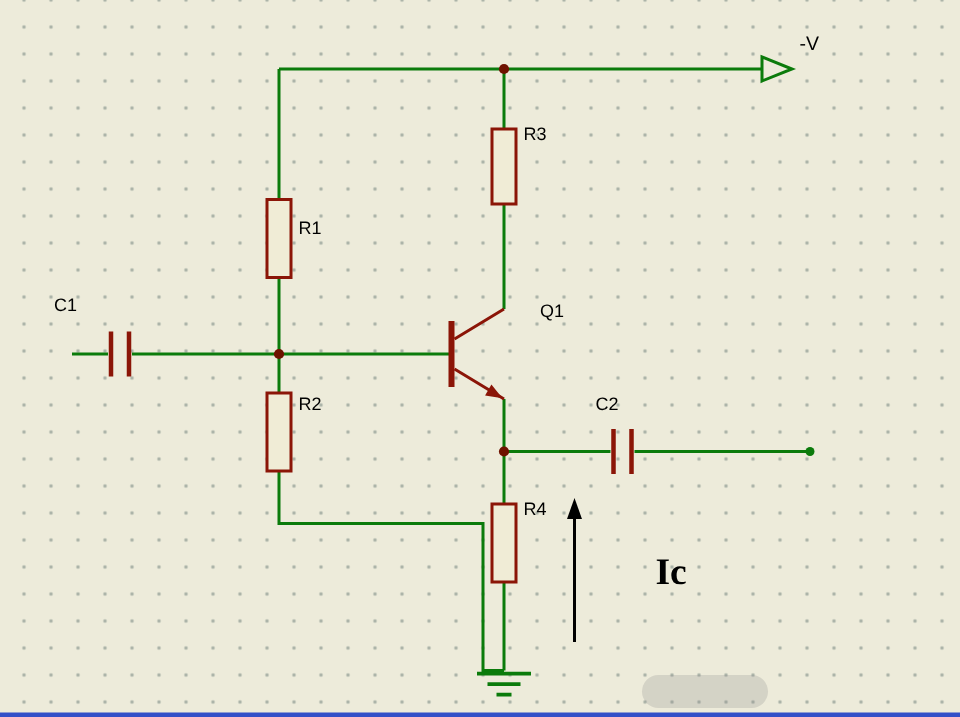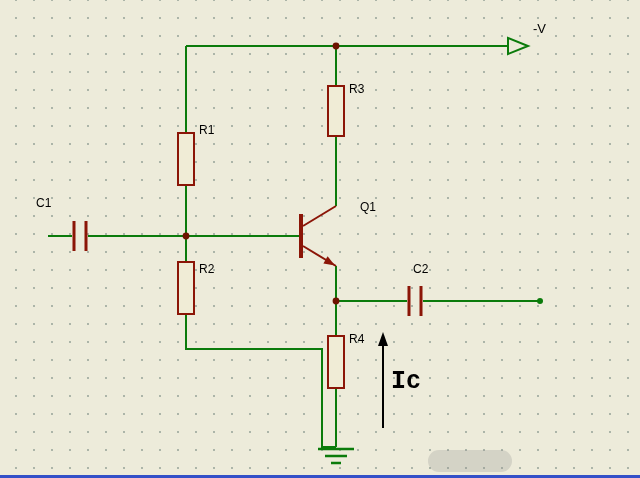--- a/index.html
+++ b/index.html
@@ -17,23 +17,24 @@
   .lbl{
     position:absolute;
     color:#000;
     font-size:12px;
     font-family:"Liberation Sans", sans-serif;
     white-space:nowrap;
     line-height:1;
   }
   .lbl.small{font-size:13px;}
   .lbl.current{
-    font-family:Liberation Mono, monospace;
+    font-family:Liberation Serif, serif;
     font-size:25px;
     font-weight:bold;
+    margin-left:46px;
   }
   .caption{
     position:absolute;
     left:44px;
     color:#2323d6;
     font-size:19px;
     font-weight:bold;
     letter-spacing:1px;
     font-family:"Liberation Sans", sans-serif;
     white-space:nowrap;
@@ -104,25 +105,25 @@
     </g>
     <circle cx="540" cy="301" r="3" fill="#0b7b0b"></circle>
 
     <g>
       <path d="M383,340 V428" stroke="#000000" stroke-width="2" fill="none"></path>
       <polygon points="383,332 378,346 388,346" fill="#000000"></polygon>
     </g>
   </svg>
 
   <div class="lbl" style="left:36px;top:197px">C1</div>
-  <div class="lbl" style="left:199px;top:124px">R1</div>
+  <div class="lbl" style="left:199px;top:146px">R1</div>
   <div class="lbl" style="left:199px;top:263px">R2</div>
   <div class="lbl" style="left:360px;top:201px">Q1</div>
   <div class="lbl" style="left:349px;top:83px">R3</div>
-  <div class="lbl" style="left:413px;top:263px">C2</div>
+  <div class="lbl" style="left:397px;top:263px">C2</div>
   <div class="lbl" style="left:349px;top:333px">R4</div>
 
   <div class="lbl small" style="left:533px;top:22px">-V</div>
 
   <div class="lbl current" style="left:391px;top:369px">Ic</div>
 
 
   <div class="watermark"></div>
 
   <div class="bottom-border"></div>

